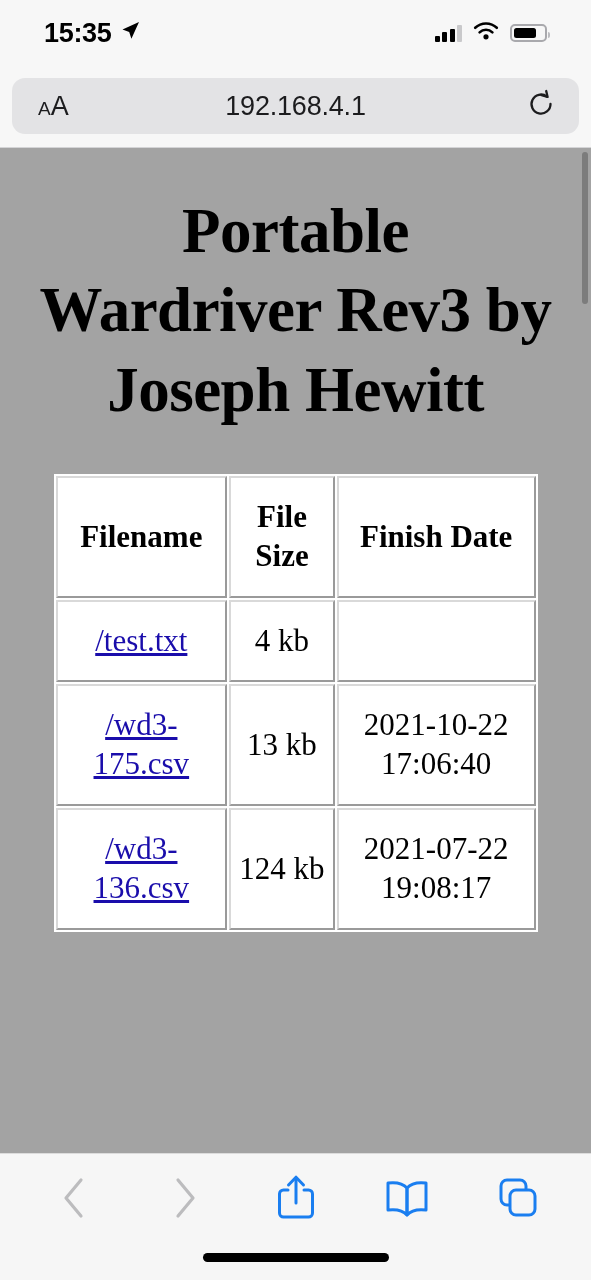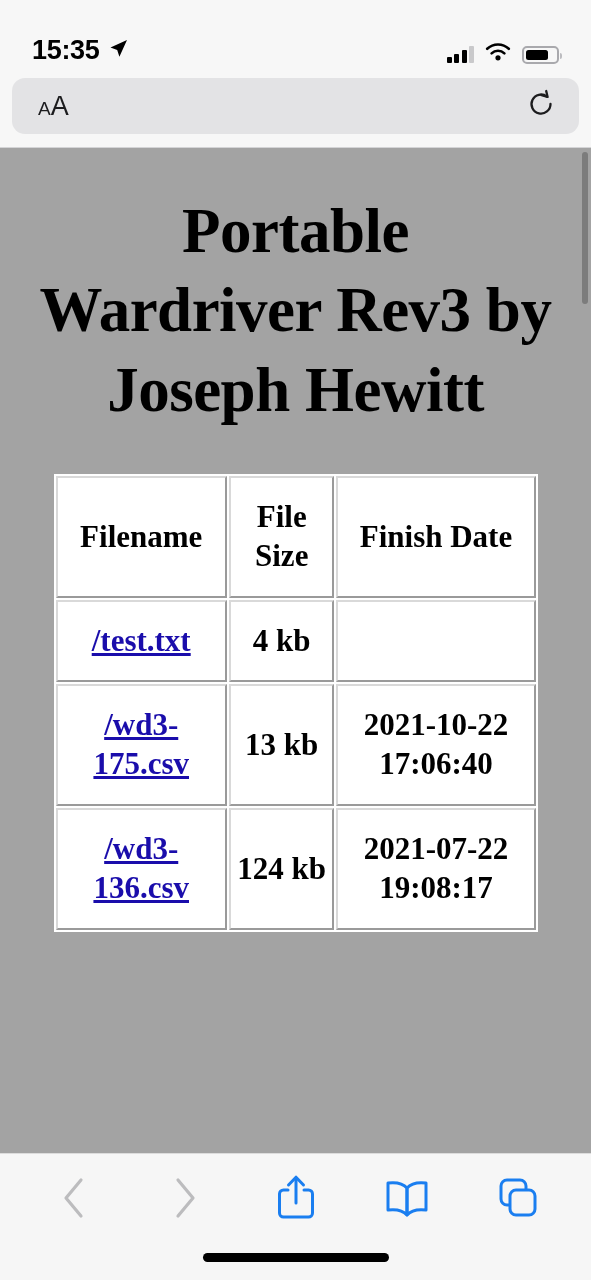--- a/index.html
+++ b/index.html
@@ -16,23 +16,23 @@
   }
 
   
   #status-bar {
     position: absolute;
     top: 0; left: 0;
     width: 591px;
     height: 66px;
     background: #f7f7f7;
     display: flex;
-    align-items: flex-end;
+    align-items: center;
     justify-content: space-between;
-    padding: 0 32px;
+    padding: 0 44px;
     box-sizing: border-box;
   }
   #status-left {
     display: flex;
     align-items: center;
     gap: 7px;
   }
   #status-time {
     font-size: 27px;
     font-weight: bold;
@@ -170,21 +170,21 @@
     font-size: 31px;
     color: #000;
     padding: 8px 6px;
     line-height: 1.25;
   }
   #file-table th {
     font-weight: bold;
     height: 102px;
   }
   #file-table td {
-    font-weight: bold;
+    font-weight: normal;
     height: 62px;
   }
   #file-table tr.data-row td { height: 102px; }
   .col-filename { width: 165px; }
   .col-filesize { width: 100px; }
   .col-date     { width: 203px; }
   #file-table a {
     color: #1a0dab;
     text-decoration: underline;
   }
@@ -278,20 +278,21 @@
     </span>
   </div>
 </div>
 
 <div id="browser-top">
   <div id="url-bar">
     <div id="aa-button">
       <span class="small-a">A</span>
       <span class="big-a">A</span>
     </div>
+    <div id="url-text">192.168.4.1</div>
     <div id="reload-button">
       <span>
         <svg width="30" height="30" viewBox="0 0 30 30">
           <path d="M24.5 15 a9.5 9.5 0 1 1 -3.6 -7.4" stroke="#1c1c1e" stroke-width="2.3" fill="none" stroke-linecap="round"></path>
           <path d="M15.6 6.2 L21.6 7.9 L20.2 2" stroke="#1c1c1e" stroke-width="2.3" fill="none" stroke-linecap="round" stroke-linejoin="round"></path>
         </svg>
       </span>
     </div>
   </div>
 </div>

